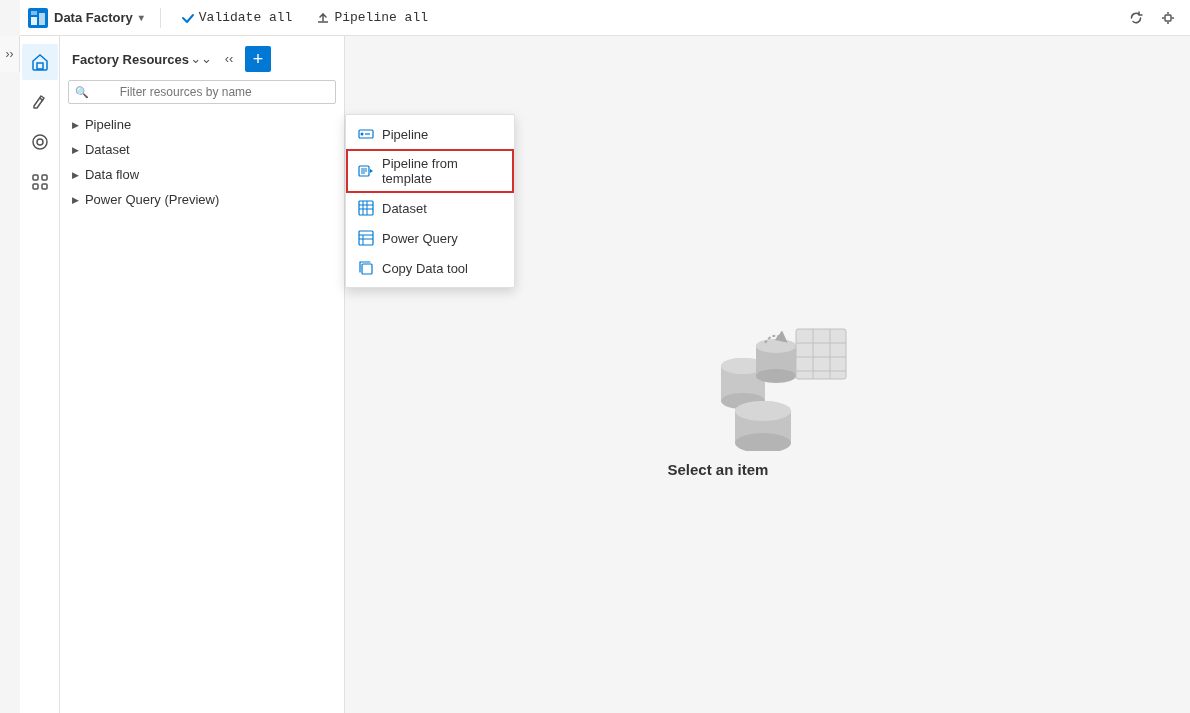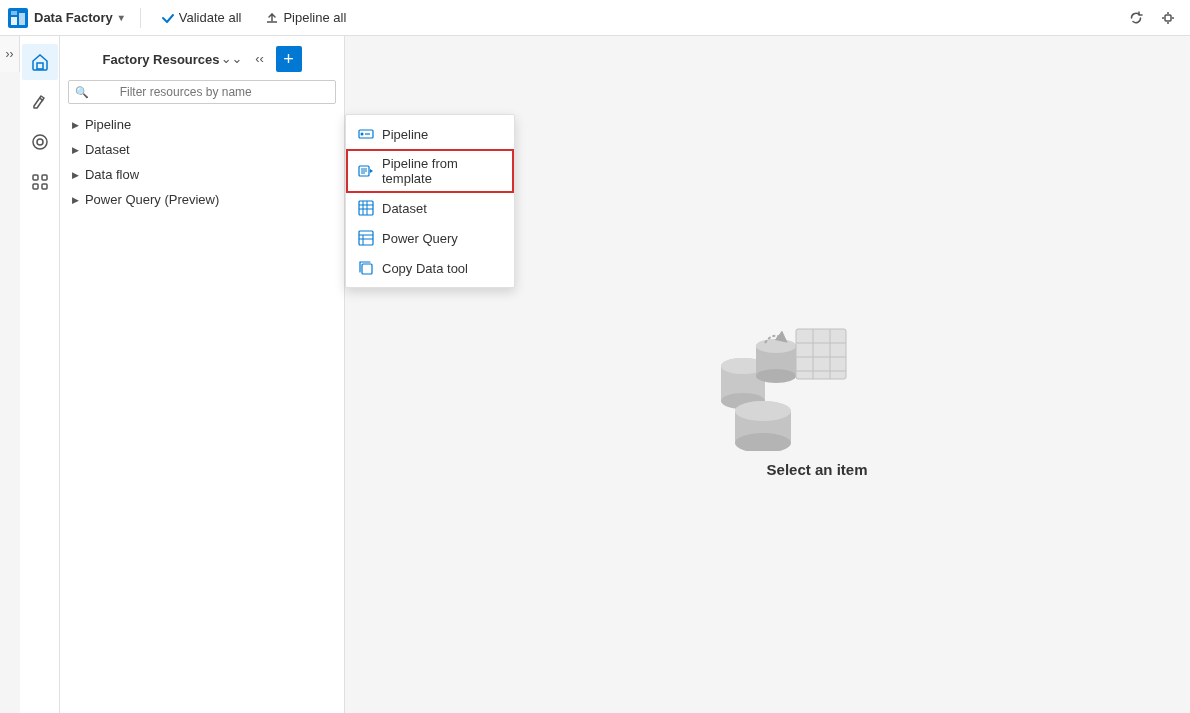--- a/index.html
+++ b/index.html
@@ -8,20 +8,21 @@
     
     .topbar {
       height: 36px;
       background: #fff;
       border-bottom: 1px solid #e0e0e0;
       display: flex;
       align-items: center;
       padding: 0 8px;
       gap: 8px;
       flex-shrink: 0;
+      margin-left: 20px;
     }
     .topbar-brand {
       display: flex;
       align-items: center;
       gap: 6px;
       font-size: 13px;
       font-weight: 600;
       color: #333;
       margin-right: 4px;
     }
@@ -44,20 +45,21 @@
       display: flex;
       align-items: center;
       gap: 4px;
       padding: 4px 8px;
       border: none;
       background: transparent;
       cursor: pointer;
       color: #333;
       font-size: 13px;
       border-radius: 2px;
+      font-family: Liberation Mono, monospace;
     }
     .topbar-actions {
       margin-left: auto;
       display: flex;
       align-items: center;
       gap: 4px;
     }
     .icon-btn {
       width: 28px;
       height: 28px;
@@ -126,21 +128,21 @@
       background: #fff;
       border-right: 1px solid #e0e0e0;
       display: flex;
       flex-direction: column;
       flex-shrink: 0;
       position: relative;
     }
     .sidebar-header {
       display: flex;
       align-items: center;
-      justify-content: center;
+      justify-content: flex-start;
       padding: 10px 12px 8px 12px;
     }
     .sidebar-title {
       font-size: 13px;
       font-weight: 600;
       color: #333;
     }
     .sidebar-header-actions {
       display: flex;
       gap: 4px;
@@ -236,21 +238,21 @@
       align-items: center;
       justify-content: center;
       background: #f5f5f5;
       flex-direction: column;
       gap: 12px;
     }
 
     .empty-state {
       display: flex;
       flex-direction: column;
-      align-items: flex-end;
+      align-items: flex-start;
       gap: 10px;
     }
     .empty-state-title {
       font-size: 15px;
       font-weight: 600;
       color: #333;
     }
     .empty-state-desc {
       font-size: 13px;
       color: #666;

